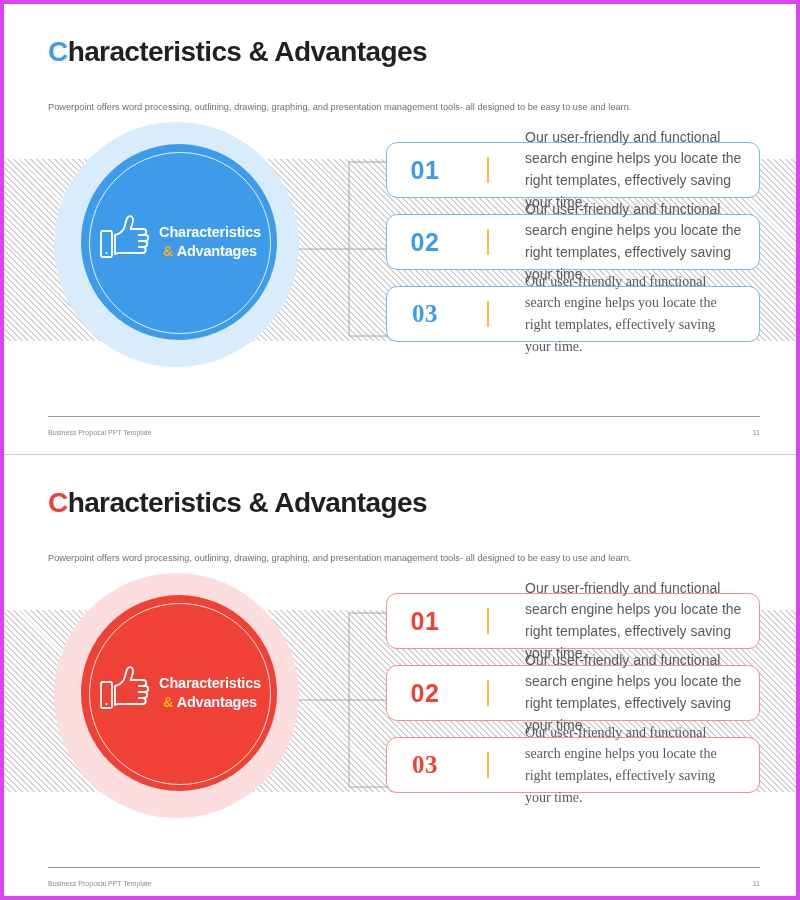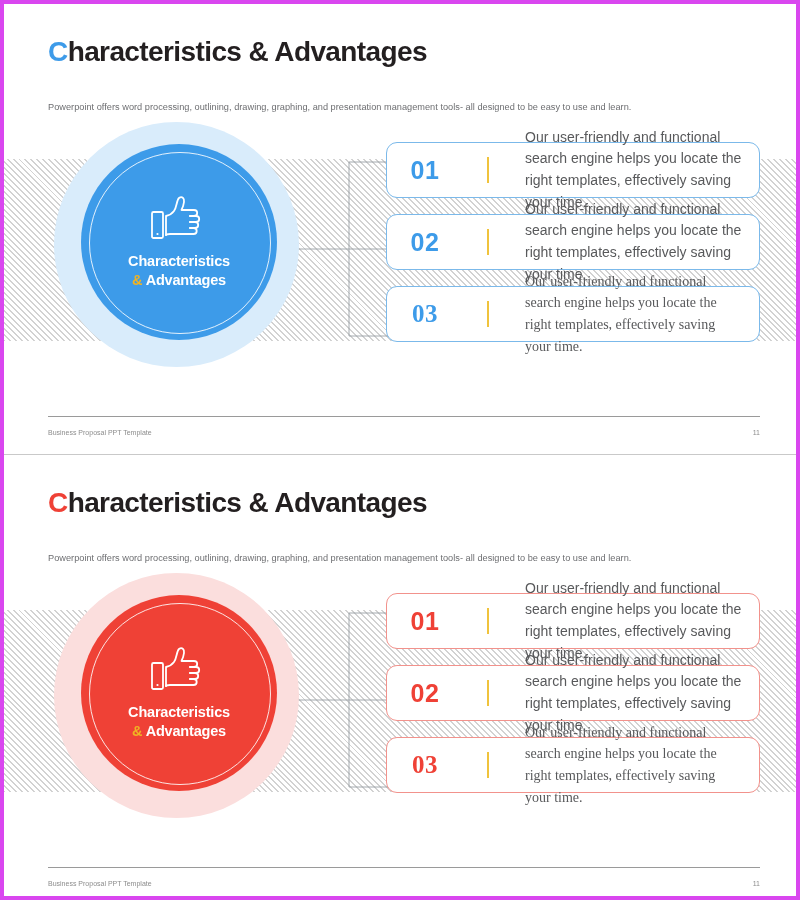--- a/index.html
+++ b/index.html
@@ -93,21 +93,21 @@
   .slide-red  .halo { background: #fbdedd; }
 
   .disc {
     position: absolute;
     left: 27px;
     top: 22px;
     width: 196px;
     height: 196px;
     border-radius: 50%;
     display: flex;
-    flex-direction: column;
+    flex-direction: row;
     align-items: center;
     justify-content: center;
   }
   .slide-blue .disc { background: #3d9be9; }
   .slide-red  .disc { background: #ef4136; }
 
   .disc::after {
     content: "";
     position: absolute;
     left: 8px; top: 8px;

